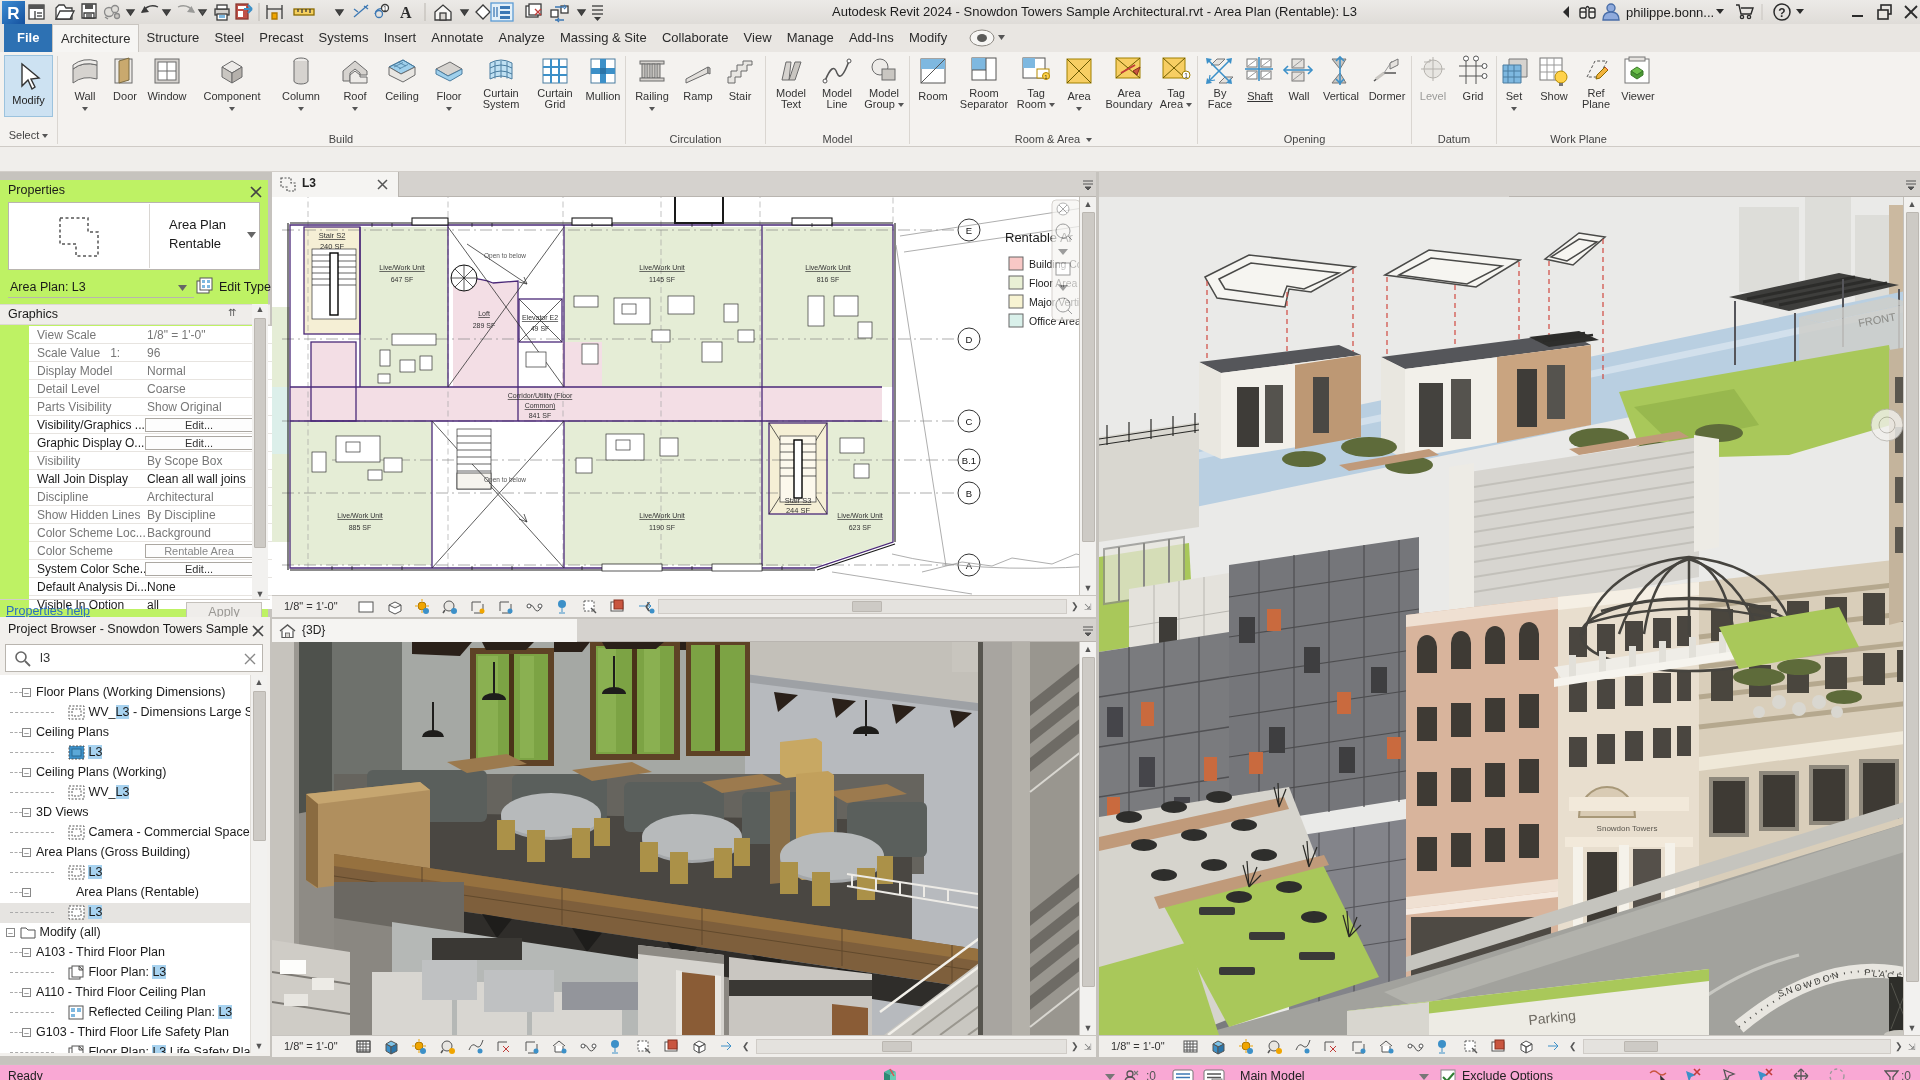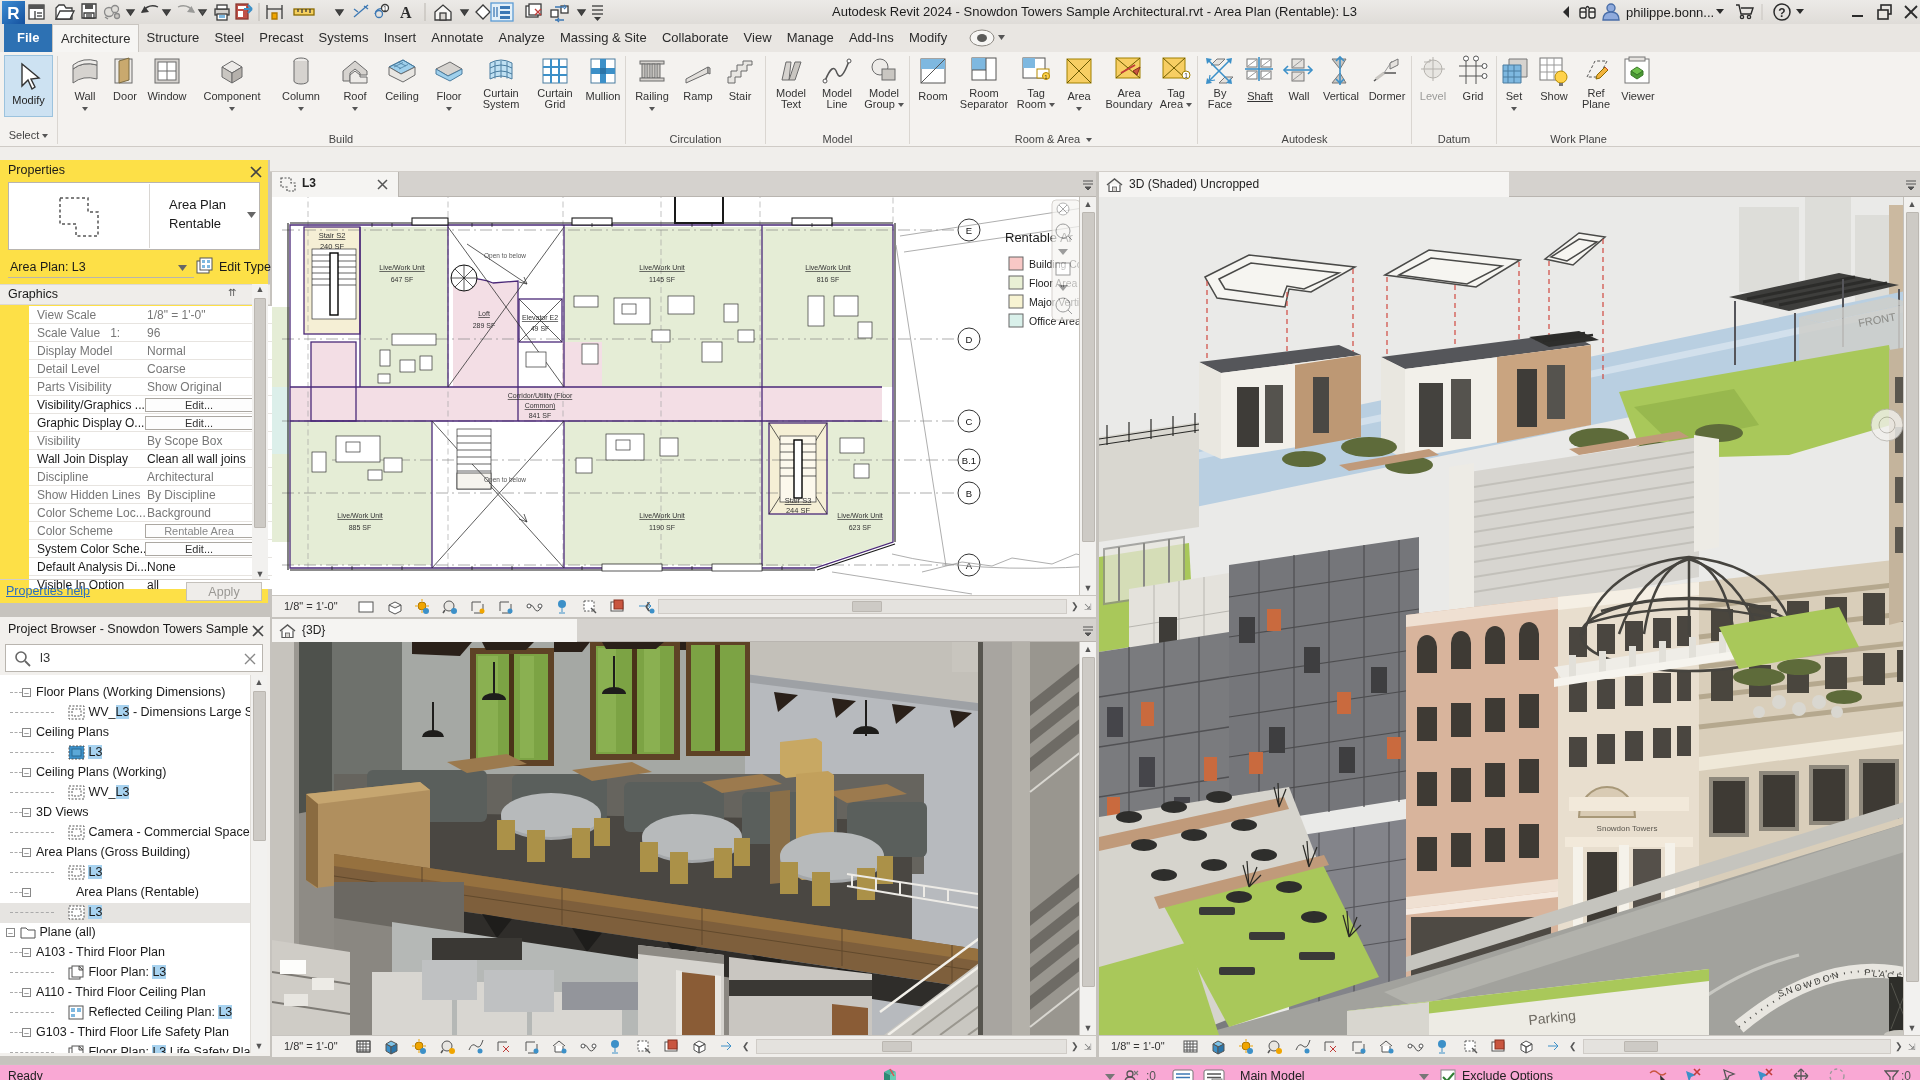--- a/index.html
+++ b/index.html
@@ -12,21 +12,21 @@
 #statusbar{position:absolute;left:0;top:1056px;width:1920px;height:24px;background:#f9a8d4;border-top:1px solid #C8C5C0;font-size:12px;color:#222;margin-top:8px;}
 .tab{display:inline-block;height:28px;line-height:28px;padding:0 7.6px;font-size:13px;color:#2b2b2b;vertical-align:top;}
 .tab.active{background:#F6F5F3;border:1px solid #C9C5C0;border-bottom:none;}
 .tab.file{background:#2D71B3;color:#fff;font-weight:bold;padding:0 13px;}
 .rpanel{position:absolute;top:0;height:95px;}
 .rpanel .plabel{position:absolute;bottom:2px;left:0;right:0;text-align:center;font-size:11px;color:#444;}
 .rsep{position:absolute;top:4px;width:1px;height:88px;background:#DAD6D1;}
 .rbtn{position:absolute;top:3px;text-align:center;font-size:11px;color:#333;line-height:12px;}
 .rbtn .ric{display:block;margin:0 auto 1px auto;}
 .dd{display:inline-block;width:0;height:0;border-left:3.5px solid transparent;border-right:3.5px solid transparent;border-top:4px solid #555;vertical-align:middle;}
-#props{position:absolute;left:0;top:160px;width:270px;height:443px;background:#fde047;border-right:2px solid #C6C3BE;}
+#props{position:absolute;left:0;top:180px;width:270px;height:443px;background:#bef264;border-right:2px solid #C6C3BE;}
 #browser{position:absolute;left:0;top:617px;width:270px;height:439px;background:#F2F0ED;}
 #vp1{position:absolute;left:272px;top:172px;width:824px;height:445px;background:#D5D2CE;}
 #vp2{position:absolute;left:272px;top:619px;width:824px;height:437px;background:#D5D2CE;}
 #vp3{position:absolute;left:1099px;top:172px;width:821px;height:884px;background:#D5D2CE;}
 .vtab{position:absolute;top:0;left:0;height:25px;background:#F5F4F2;font-size:12px;color:#222;border-right:1px solid #B9B5B0;}
 .vcb{position:absolute;left:0;height:22px;background:#F0EEEB;border-top:1px solid #C8C5C0;font-size:11px;color:#333;}
 .prow{height:18px;line-height:18px;font-size:12px;border-bottom:1px solid #E7E4E0;position:relative;background:#fff;}
 .prow .pl{position:absolute;left:8px;top:0;color:#777;}
 .prow .pv{position:absolute;left:118px;top:0;color:#777;}
 .prow .pvb{position:absolute;left:116px;top:1.5px;width:108px;height:14px;background:#FDFDFD;border:1px solid #ABA7A1;color:#333;text-align:center;line-height:13px;font-size:11px;}
@@ -405,21 +405,21 @@
           <path d="M12 6 l4 -4 4 4 M12 24 l4 4 4 -4" fill="none" stroke="#3C90C8" stroke-width="1.6"></path>
         </svg>Vertical</div>
  <div class="rbtn" style="left:168px;width:42px;"><svg class="ric" width="34" height="34">
           <path d="M4 26 l10 -8 h12" fill="none" stroke="#555" stroke-width="1.6"></path>
           <path d="M14 18 l8 -12" stroke="#999"></path>
           <g fill="#E5E2DE" stroke="#777">
             <path d="M20 8 l8 -4 v6 l-8 4z"></path>
           </g>
           <path d="M6 24 l8 -6" stroke="#C9C6C1" stroke-width="3"></path>
         </svg>Dormer</div>
- <div class="plabel">Autodesk</div>
+ <div class="plabel">Opening</div>
 </div>
 <div class="rsep" style="left:1411px;"></div>
 
 <div class="rpanel" style="left:1412px;width:84px;">
  <div class="rbtn" style="left:2px;width:38px;color:#9a9a98;"><svg class="ric" width="34" height="34">
           <circle cx="17" cy="14" r="9" fill="#E8E6E2" stroke="#b5b2ad"></circle>
           <path d="M17 2 v24 M5 14 h24" stroke="#b5b2ad"></path>
           <path d="M8 7 h6 v-3" fill="none" stroke="#b5b2ad"></path>
         </svg>Level</div>
  <div class="rbtn" style="left:44px;width:34px;"><svg class="ric" width="34" height="34">
@@ -668,21 +668,21 @@
         <div class="abs" style="left:68px;top:0;"><svg width="17" height="15" style="vertical-align:-3px">
             <rect x="1" y="1" width="15" height="13" fill="#fff" stroke="#555" stroke-dasharray="2 1.5"></rect>
             <rect x="4" y="4" width="9" height="7" fill="none" stroke="#555" stroke-dasharray="2 1.5"></rect>
           </svg> <span style="position:relative;top:-1px;"><span class="hl">L3</span></span></div>
       </div>
       <div class="treerow" style="position:absolute;left:0;top:248px;width:250px;">
         <div class="abs" style="left:10px;top:9px;width:-4px;height:1px;border-top:1px dashed #aaa;"></div>
         <div class="abs" style="left:6px;top:5px;width:9px;height:9px;border:1px solid #888;background:#fff;font-size:8px;line-height:7px;text-align:center;color:#444;">–</div>
         <div class="abs" style="left:20px;top:0;"><svg width="16" height="14" style="vertical-align:-2px">
             <path d="M1 3 h5 l2 2 h7 v8 h-14z" fill="#fff" stroke="#555"></path>
-          </svg> <span style="position:relative;top:-1px;">Plane (all)</span></div>
+          </svg> <span style="position:relative;top:-1px;">Modify (all)</span></div>
       </div>
       <div class="treerow" style="position:absolute;left:0;top:268px;width:250px;">
         <div class="abs" style="left:10px;top:9px;width:12px;height:1px;border-top:1px dashed #aaa;"></div>
         <div class="abs" style="left:22px;top:5px;width:9px;height:9px;border:1px solid #888;background:#fff;font-size:8px;line-height:7px;text-align:center;color:#444;">–</div>
         <div class="abs" style="left:36px;top:0;"><span style="position:relative;top:-1px;">A103 - Third Floor Plan</span></div>
       </div>
       <div class="treerow" style="position:absolute;left:0;top:288px;width:250px;">
         <div class="abs" style="left:10px;top:9px;width:44px;height:1px;border-top:1px dashed #aaa;"></div>
         <div class="abs" style="left:68px;top:0;"><svg width="17" height="15" style="vertical-align:-3px">
             <rect x="1" y="3" width="11" height="11" fill="#fff" stroke="#555"></rect>
@@ -1358,28 +1358,20 @@
   <div class="sarrow" style="left:470px;top:5px;">❮</div>
   <div class="scroll" style="left:484px;top:3px;width:311px;height:15px;background:#E4E2DE;border:1px solid #D0CCC7;">
     <div class="thumb" style="left:125px;top:1px;width:30px;height:11px;"></div>
   </div>
   <div class="sarrow" style="left:799px;top:5px;">❯</div>
   <div class="abs" style="left:812px;top:6px;font-size:9px;color:#777;">⇲</div>
  </div>
 </div>
 
 <div id="vp3">
- <div class="vtab" style="width:410px;border-right:none;">
-   <svg class="abs" style="left:7px;top:5px" width="17" height="16">
-        <path d="M1 8 L8.5 2 L16 8" fill="none" stroke="#555" stroke-width="1.5"></path>
-        <path d="M3 7.5 v7 h11 v-7" fill="#fff" stroke="#555" stroke-width="1.2"></path>
-        <rect x="6.5" y="10" width="4" height="4.5" fill="#D9D6D2" stroke="#555" stroke-width="0.8"></rect>
-      </svg>
-   <span style="position:absolute;left:30px;top:5px;">3D (Shaded) Uncropped</span>
- </div>
  <div class="abs" style="left:410px;top:0;width:411px;height:25px;background:#D5D2CE;border-bottom:1px solid #B9B5B0;">
   <svg class="abs" style="left:396px;top:8px" width="12" height="10">
         <path d="M1 1 h10 M1 4 h10 M3 7 l3 3 3 -3z" stroke="#555" fill="#555"></path>
       </svg>
  </div>
  <div class="abs" style="left:0;top:25px;width:821px;height:838px;background:#EAEAE8;overflow:hidden;">
  <svg width="821" height="838">
   <rect width="821" height="838" fill="#EAEAE8"></rect>
 
   <g fill="#DDDDD9">

